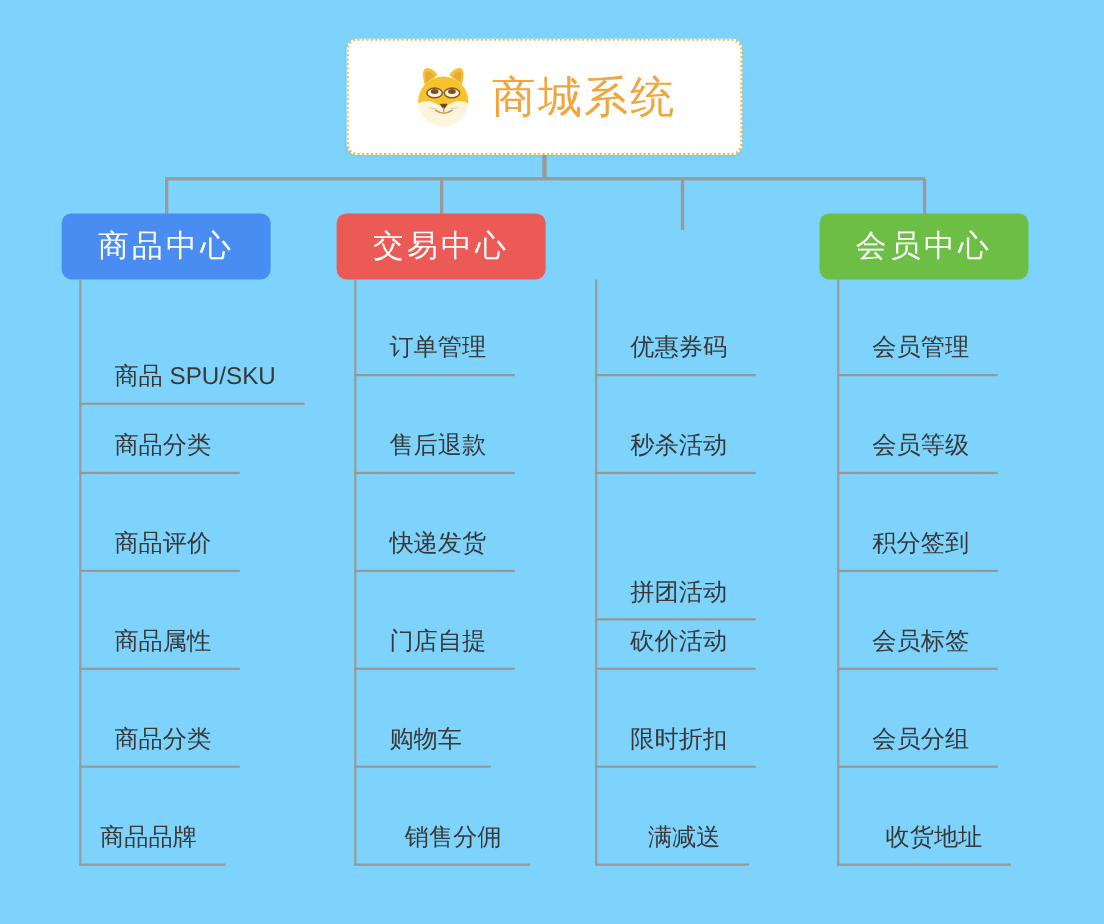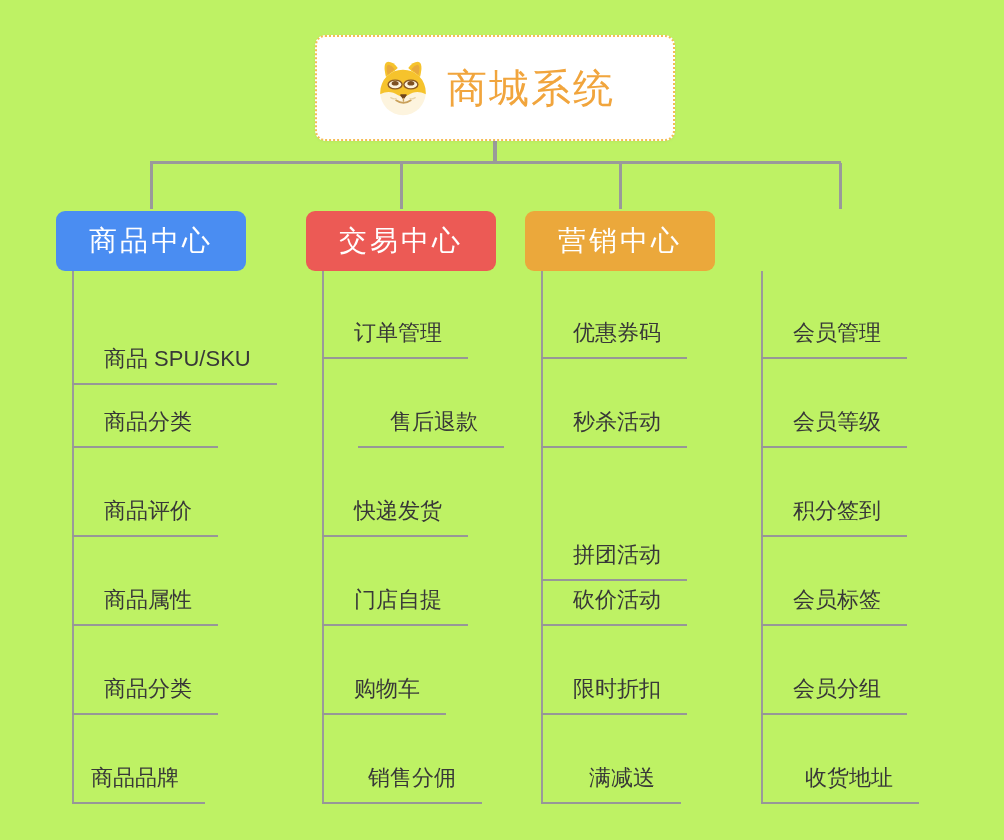--- a/index.html
+++ b/index.html
@@ -1,17 +1,17 @@
 <!DOCTYPE html>
 <html><head>
 <meta charset="utf-8">
 <style>
   html,body{margin:0;padding:0;}
   body{font-family:"Liberation Sans","DejaVu Sans",sans-serif;background:#f9f9f9;}
-  .canvas{position:relative;width:1004px;height:840px;background:#bef264;overflow:hidden;}
+  .canvas{position:relative;width:1004px;height:840px;background:#7dd3fc;overflow:hidden;}
 
   
   .wire{position:absolute;background:#9a9a9a;}
   .wire.root-stub{left:493px;top:141px;width:4px;height:22px;}
   .wire.bus{left:150px;top:161px;width:691px;height:3px;}
   .wire.drop{top:163px;width:3px;height:46px;}
   .wire.drop.d0{left:150px;}
   .wire.drop.d1{left:400px;}
   .wire.drop.d2{left:619px;}
   .wire.drop.d3{left:839px;}
@@ -20,21 +20,21 @@
   .root-node{
     position:absolute;left:315px;top:35px;width:360px;height:106px;
     background:#ffffff;border:2px dotted #f6bb55;border-radius:10px;
     box-sizing:border-box;display:flex;align-items:center;justify-content:center;
     gap:16px;box-shadow:0 1px 3px rgba(0,0,0,0.04);
   }
   .root-title{font-size:40px;color:#f1a53d;letter-spacing:2px;white-space:nowrap;}
   .root-icon{width:56px;height:58px;flex:0 0 auto;}
 
   
-  .branch{position:absolute;top:211px;width:250px;height:613px;text-align:right;}
+  .branch{position:absolute;top:194px;width:250px;height:613px;text-align:right;}
   .branch.b0{left:56px;}
   .branch.b1{left:306px;}
   .branch.b2{left:525px;}
   .branch.b3{left:745px;}
   .branch-node{
     position:absolute;left:0;top:0;width:190px;height:60px;border-radius:9px;
     display:flex;align-items:center;justify-content:center;
   }
   .branch-label{font-size:28px;color:#ffffff;letter-spacing:3px;white-space:nowrap;}
   .col-line{position:absolute;left:16px;top:60px;width:2px;height:533px;background:#9a9a9a;}
@@ -98,44 +98,44 @@
         </div>
     </div>
 
     <div class="branch b1">
       <div class="branch-node" style="background: rgb(236, 90, 85);">
         <span class="branch-label">交易中心</span>
       </div>
       <div class="col-line"></div>
       <div class="items">
           <div class="leaf" style="top: 104px;">订单管理</div>
-          <div class="leaf" style="top: 193px; margin-left: 36px;">售后退款</div>
+          <div class="leaf" style="top: 193px;">售后退款</div>
           <div class="leaf" style="top: 282px;">快递发货</div>
           <div class="leaf" style="top: 371px;">门店自提</div>
           <div class="leaf" style="top: 460px;">购物车</div>
           <div class="leaf" style="top: 549px; padding-left: 46px;">销售分佣</div>
         </div>
     </div>
 
     <div class="branch b2">
-      <div class="branch-node" style="background: rgb(235, 168, 59);">
-        <span class="branch-label">营销中心</span>
-      </div>
       <div class="col-line"></div>
       <div class="items">
           <div class="leaf" style="top: 104px;">优惠券码</div>
           <div class="leaf" style="top: 193px;">秒杀活动</div>
           <div class="leaf" style="top: 282px; margin-top: 44px;">拼团活动</div>
           <div class="leaf" style="top: 371px;">砍价活动</div>
           <div class="leaf" style="top: 460px;">限时折扣</div>
           <div class="leaf" style="top: 549px; padding-left: 48px;">满减送</div>
         </div>
     </div>
 
     <div class="branch b3">
+      <div class="branch-node" style="background: rgb(108, 190, 69);">
+        <span class="branch-label">会员中心</span>
+      </div>
       <div class="col-line"></div>
       <div class="items">
           <div class="leaf" style="top: 104px;">会员管理</div>
           <div class="leaf" style="top: 193px;">会员等级</div>
           <div class="leaf" style="top: 282px;">积分签到</div>
           <div class="leaf" style="top: 371px;">会员标签</div>
           <div class="leaf" style="top: 460px;">会员分组</div>
           <div class="leaf" style="top: 549px; padding-left: 44px;">收货地址</div>
         </div>
     </div>

